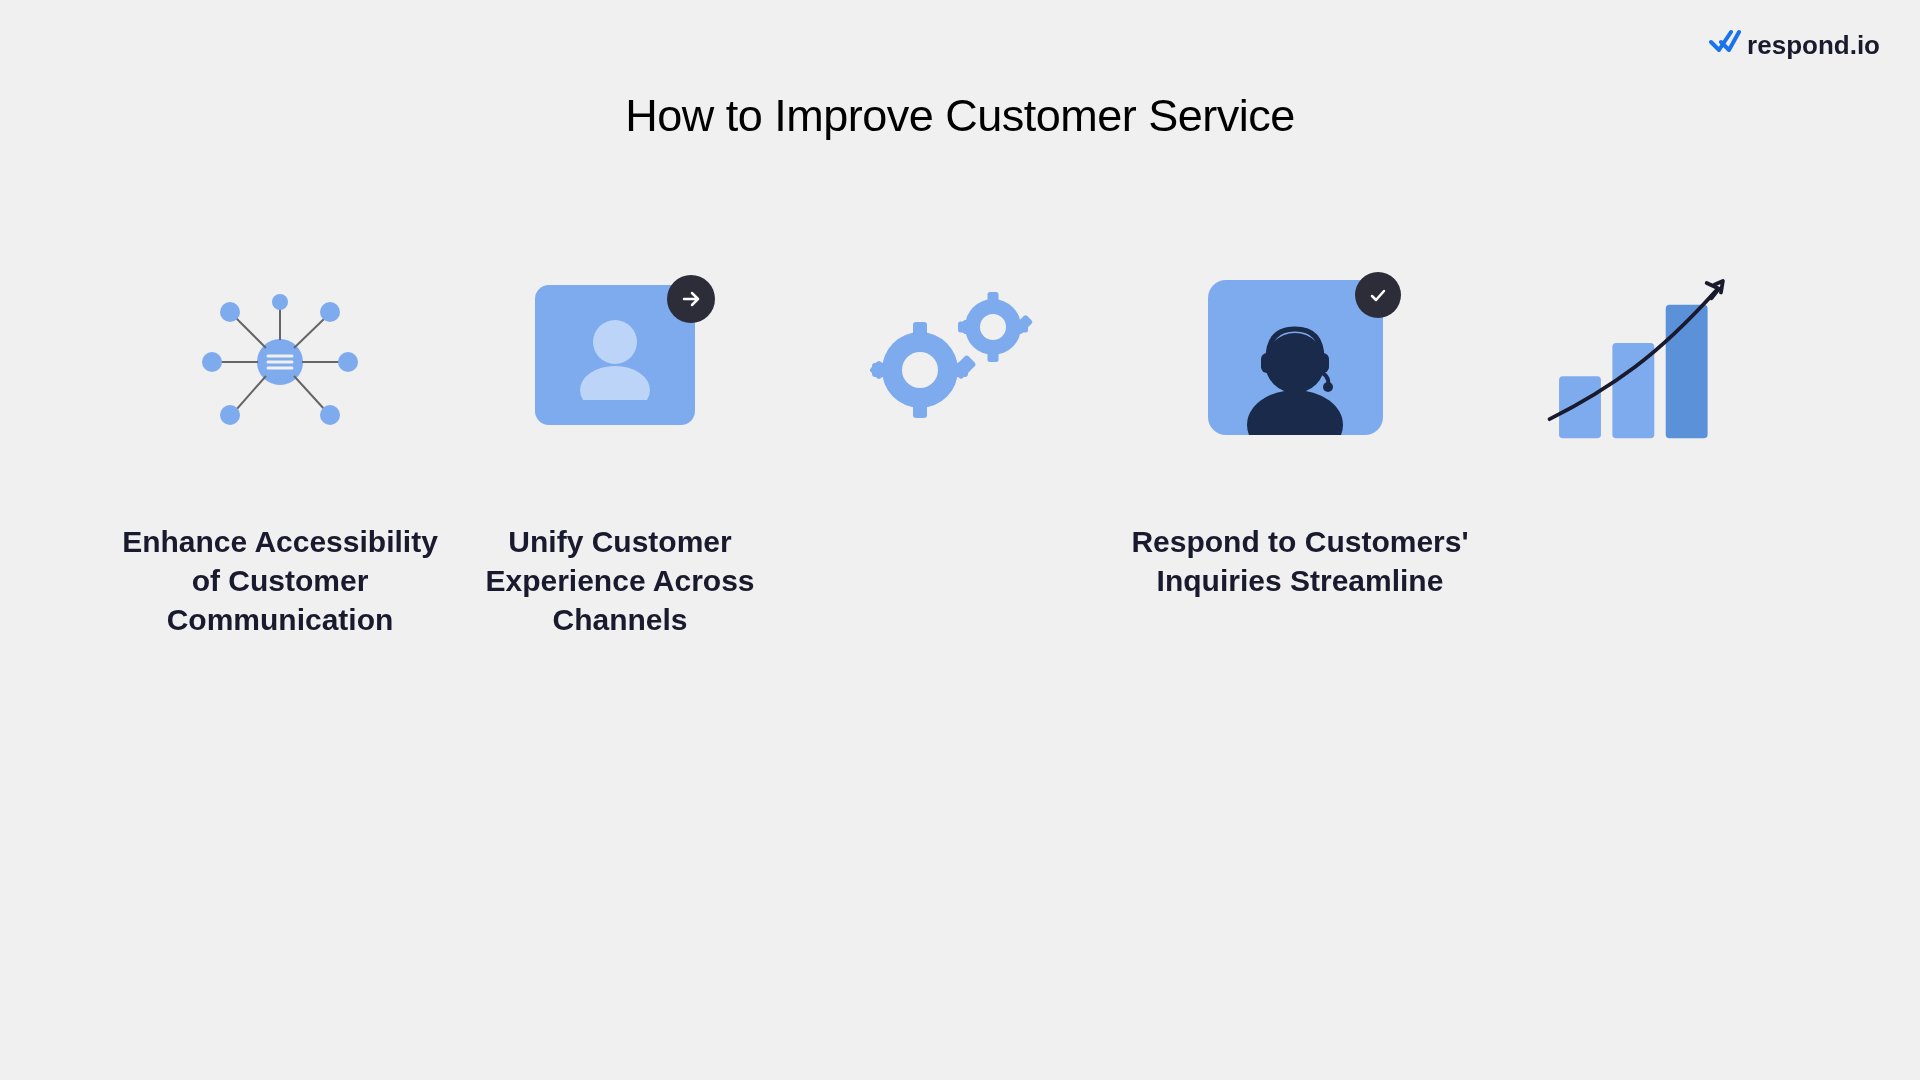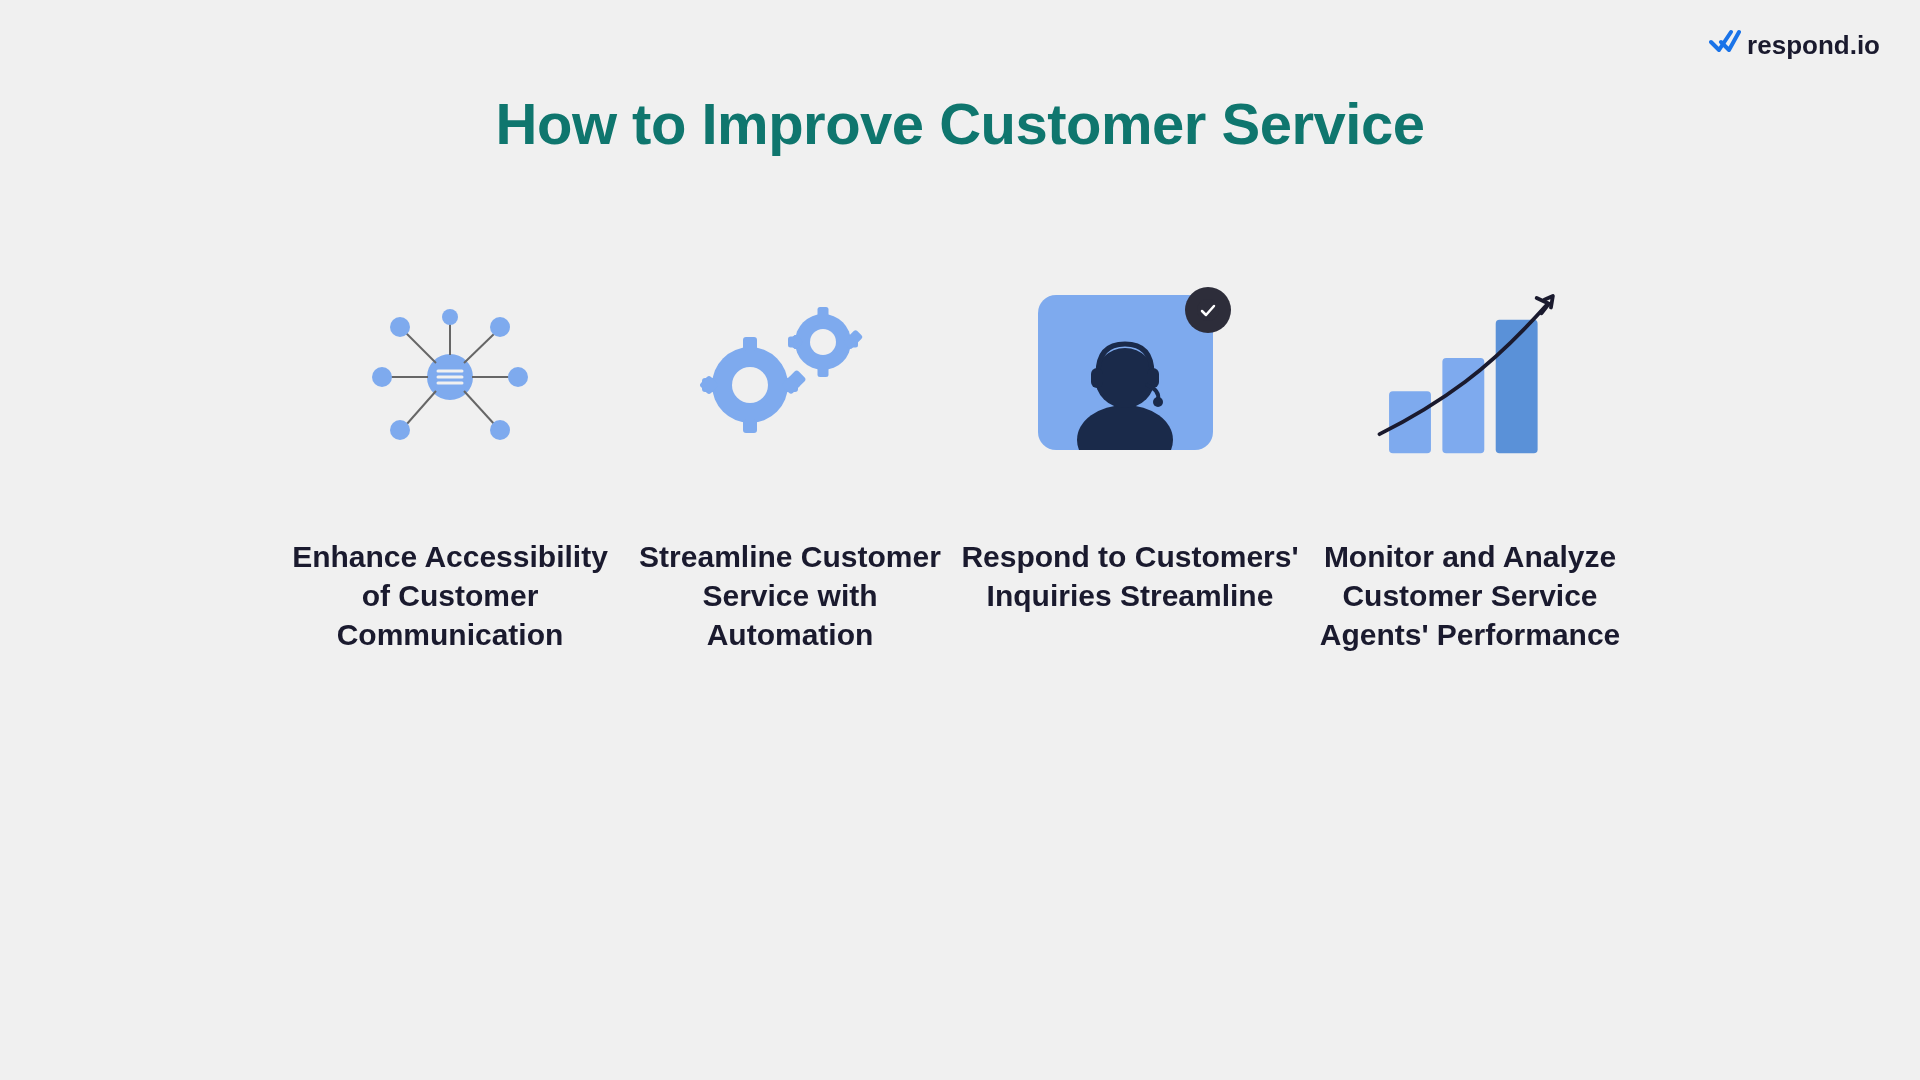--- a/index.html
+++ b/index.html
@@ -30,23 +30,23 @@
     .logo-text {
       font-size: 26px;
       font-weight: 700;
       color: #1a1a2e;
       text-align: center;
     }
 
     
     .page-title {
       text-align: center;
-      font-size: 58px;
-      font-weight: 700;
-      color: #0f766e;
+      font-size: 45px;
+      font-weight: 400;
+      color: #000000;
       margin-top: 90px;
       letter-spacing: -0.5px;
     }
 
     
     .cards-container {
       display: flex;
       justify-content: center;
       align-items: flex-start;
       gap: 0px;
@@ -154,20 +154,38 @@
         <line x1="114" y1="114" x2="145" y2="148" stroke="#666" stroke-width="2"></line>
         <circle cx="150" cy="153" r="10" fill="#7eaaee"></circle>
 
         <line x1="100" y1="78" x2="100" y2="46" stroke="#666" stroke-width="2"></line>
         <circle cx="100" cy="40" r="8" fill="#7eaaee"></circle>
       </svg>
     </div>
     <div class="card-label">Enhance Accessibility of Customer Communication</div>
   </div>
 
+  <div class="card">
+    <div class="icon-area">
+      <div class="profile-card" style="position:relative;width:170px;height:155px;">
+        <div class="profile-bg">
+          <svg width="90" height="90" viewBox="0 0 90 90">
+            <circle cx="45" cy="32" r="22" fill="#bcd4f8"></circle>
+            <ellipse cx="45" cy="80" rx="35" ry="24" fill="#bcd4f8"></ellipse>
+          </svg>
+        </div>
+        <div class="arrow-badge" style="position:absolute;top:-10px;right:-10px;width:48px;height:48px;background:#2d2d3a;border-radius:50%;display:flex;align-items:center;justify-content:center;">
+          <svg width="24" height="24" viewBox="0 0 24 24" fill="none">
+            <path d="M5 12H19M13 6L19 12L13 18" stroke="white" stroke-width="2.5" stroke-linecap="round" stroke-linejoin="round"></path>
+          </svg>
+        </div>
+      </div>
+    </div>
+    <div class="card-label">Unify Customer Experience Across Channels</div>
+  </div>
 
   <div class="card">
     <div class="icon-area">
       <svg width="190" height="175" viewBox="0 0 190 175">
 
         <g transform="translate(55,95)">
           <circle cx="0" cy="0" r="38" fill="#7eaaee"></circle>
           <circle cx="0" cy="0" r="18" fill="#f0f0f0"></circle>
 
           <rect x="-7" y="-48" width="14" height="14" rx="3" fill="#7eaaee"></rect>
@@ -187,21 +205,20 @@
           <rect x="-5.5" y="24" width="11" height="11" rx="2.5" fill="#7eaaee"></rect>
           <rect x="24" y="-5.5" width="11" height="11" rx="2.5" fill="#7eaaee"></rect>
           <rect x="-35" y="-5.5" width="11" height="11" rx="2.5" fill="#7eaaee"></rect>
           <rect x="14" y="-32" width="11" height="11" rx="2.5" fill="#7eaaee" transform="rotate(45)"></rect>
           <rect x="-25" y="14" width="11" height="11" rx="2.5" fill="#7eaaee" transform="rotate(45)"></rect>
           <rect x="-25" y="-25" width="11" height="11" rx="2.5" fill="#7eaaee" transform="rotate(-45)"></rect>
           <rect x="14" y="14" width="11" height="11" rx="2.5" fill="#7eaaee" transform="rotate(-45)"></rect>
         </g>
       </svg>
     </div>
-    <div class="card-label">Streamline Customer Service with Automation</div>
   </div>
 
   <div class="card">
     <div class="icon-area">
       <div style="position:relative;width:185px;height:165px;">
 
         <div style="width:175px;height:155px;background:#7eaaee;border-radius:18px;overflow:hidden;display:flex;align-items:flex-end;justify-content:center;">
 
           <svg width="130" height="130" viewBox="0 0 130 130" style="display:block;">
 
@@ -239,16 +256,15 @@
         <rect x="76" y="75" width="44" height="100" rx="4" fill="#7eaaee"></rect>
 
         <rect x="132" y="35" width="44" height="140" rx="4" fill="#5a91d8"></rect>
 
         <path d="M10,155 Q60,130 100,100 Q140,70 185,20" stroke="#1a1a2e" stroke-width="4" fill="none" stroke-linecap="round"></path>
 
         <path d="M175,12 L188,18 L180,28" stroke="#1a1a2e" stroke-width="4" fill="none" stroke-linecap="round" stroke-linejoin="round"></path>
         <path d="M183,14 L192,10 L190,22" stroke="#1a1a2e" stroke-width="4" fill="none" stroke-linecap="round" stroke-linejoin="round"></path>
       </svg>
     </div>
-    <div class="card-label">Monitor and Analyze Customer Service Agents' Performance</div>
   </div>
 
 </div>
 
 </body></html>

